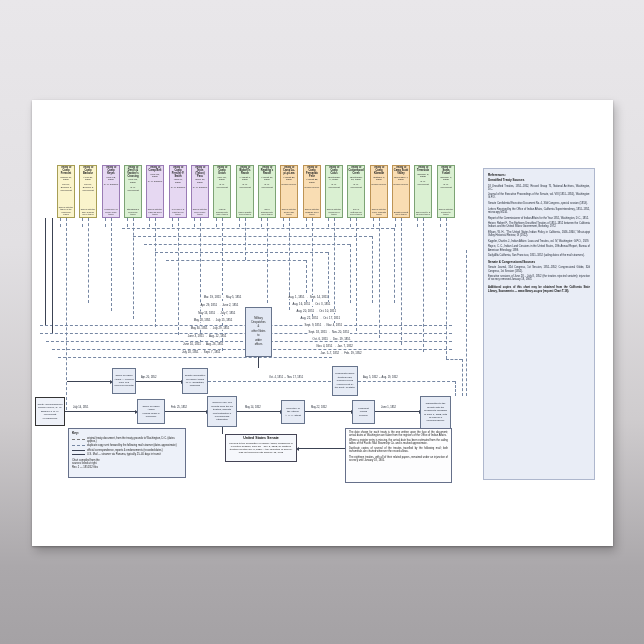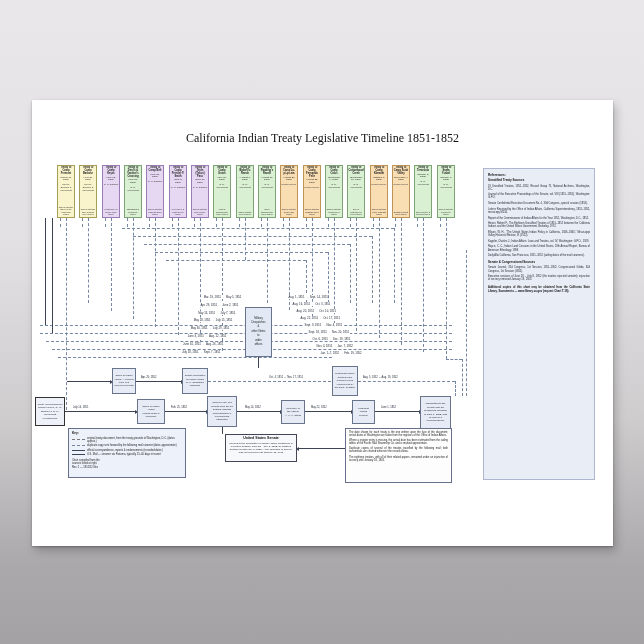--- a/index.html
+++ b/index.html
@@ -75,21 +75,20 @@
   .sb-h2{font-size:3px;font-weight:bold;color:#111;margin-bottom:2.5px;}
   .sb-cite{font-size:2.6px;line-height:3.1px;color:#1c2330;text-align:justify;margin-bottom:2.6px;}
   .sb-foot{font-size:2.7px;line-height:3.3px;color:#111;font-weight:bold;margin-top:5px;text-align:justify;}
 </style>
 </head>
 <body>
 
 <div class="stage">
   <div class="poster">
 
-    <div class="title">California Indian Treaty Legislative Timeline 1851-1852</div>
 
     <div>
 
         <div class="ln vd" style="left: 34px; top: 118px; width: 0px; height: 192px;"></div>
 
         <div class="ln vd" style="left: 56px; top: 118px; width: 0px; height: 85px;"></div>
 
         <div class="ln vd" style="left: 79px; top: 118px; width: 0px; height: 93px;"></div>
 
         <div class="ln vd" style="left: 101px; top: 118px; width: 0px; height: 101px;"></div>

